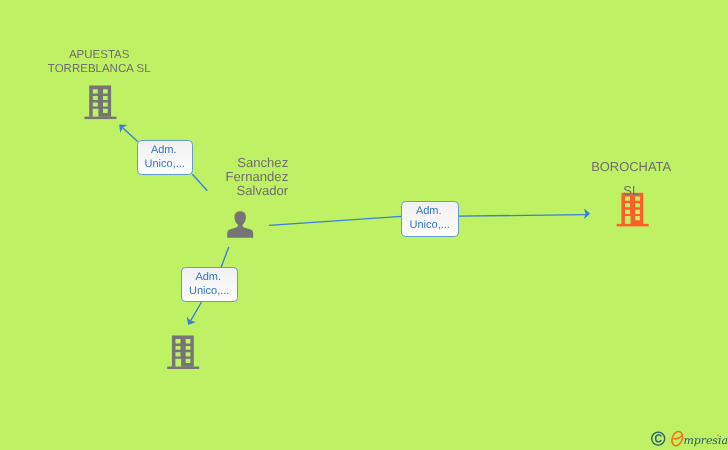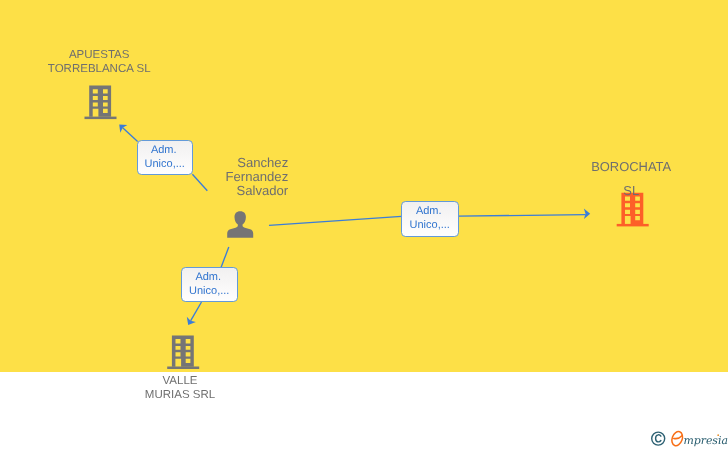--- a/index.html
+++ b/index.html
@@ -1,19 +1,19 @@
 <!DOCTYPE html>
 <html><head>
 <meta charset="utf-8">
 <title>Empresia relationship graph</title>
 <style>
   html,body{margin:0;padding:0;}
   body{width:728px;height:450px;background:#ffffff;overflow:hidden;
        font-family:"Liberation Sans",sans-serif;-webkit-font-smoothing:antialiased;text-rendering:geometricPrecision;}
-  #stage{position:relative;width:728px;height:372px;background:#fde047;}
+  #stage{position:relative;width:728px;height:450px;background:#bef264;}
   svg.graph{position:absolute;left:0;top:0;width:728px;height:450px;overflow:visible;}
   .node-label{position:absolute;text-align:center;color:#6f6f6f;opacity:0.999;will-change:opacity;
               font-family:"Liberation Sans",sans-serif;white-space:pre-line;}
   .co-label{font-size:11.5px;line-height:13.9px;}
   .person-label{font-size:13.1px;line-height:14.3px;}
   .main-label{font-size:12.95px;line-height:24px;}
   .edge-label{position:absolute;box-sizing:border-box;text-align:center;color:#3174d0;opacity:0.999;will-change:opacity;
               font-size:11px;line-height:14px;border:1.5px solid #639ada;border-radius:4.5px;
               background:linear-gradient(to bottom,#f1f1f1 0%,#f8f8f8 50%,#ffffff 100%);
               font-family:"Liberation Sans",sans-serif;white-space:nowrap;
@@ -81,22 +81,20 @@
     </g>
   </svg>
 
   <div class="node-label co-label" style="left:29.2px;top:49.4px;width:140px;">APUESTAS
 TORREBLANCA SL</div>
 
   <div class="node-label person-label" style="left:186.2px;top:155.6px;width:102px;text-align:right;">Sanchez
 Fernandez
 Salvador</div>
 
-  <div class="node-label co-label" style="left:110px;top:375.2px;width:140px;">VALLE
-MURIAS SRL</div>
 
   <div class="node-label main-label" style="left:561.2px;top:154.8px;width:140px;">BOROCHATA
 SL</div>
 
   <div class="edge-label" style="left:137px;top:140px;width:56px;height:35px;">
     <div class="el-l1">Adm.</div>
     <div class="el-l2">Unico,...</div>
   </div>
 
   <div class="edge-label" style="left:401px;top:201px;width:58px;height:36px;">

